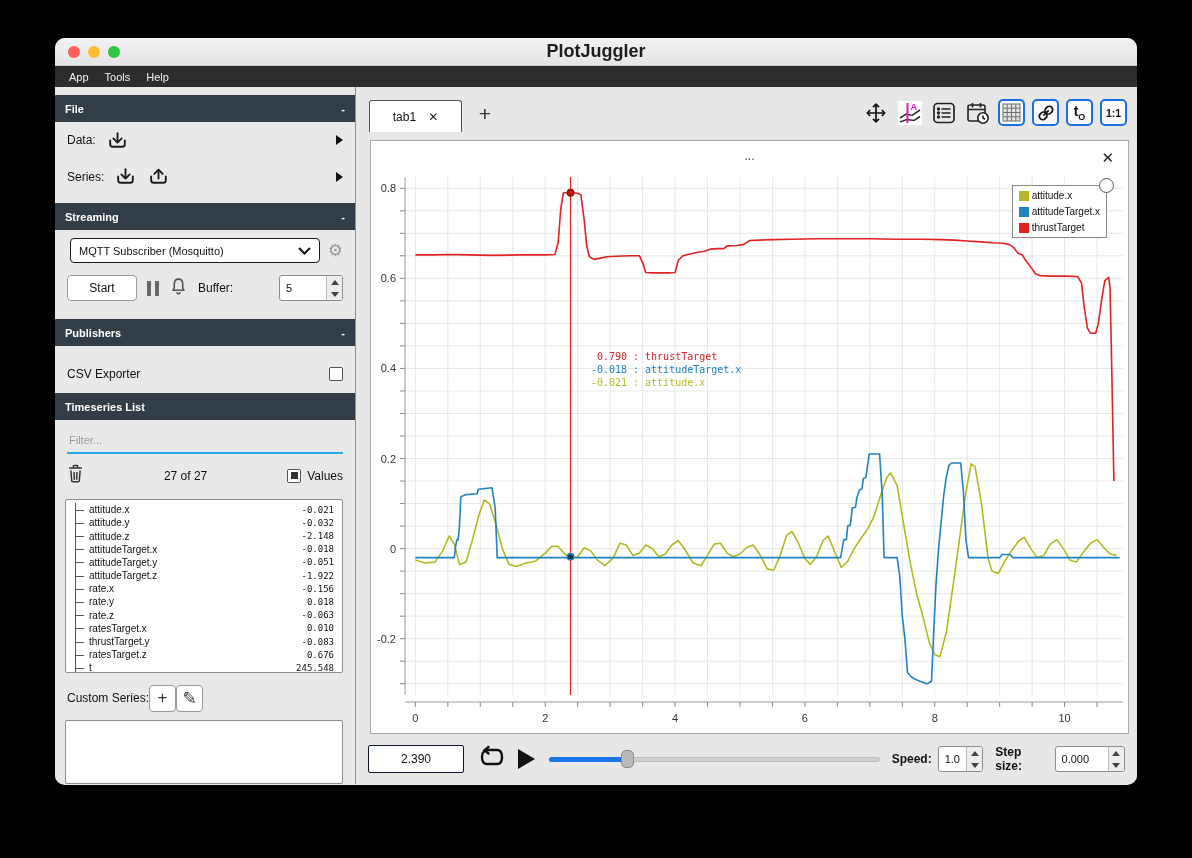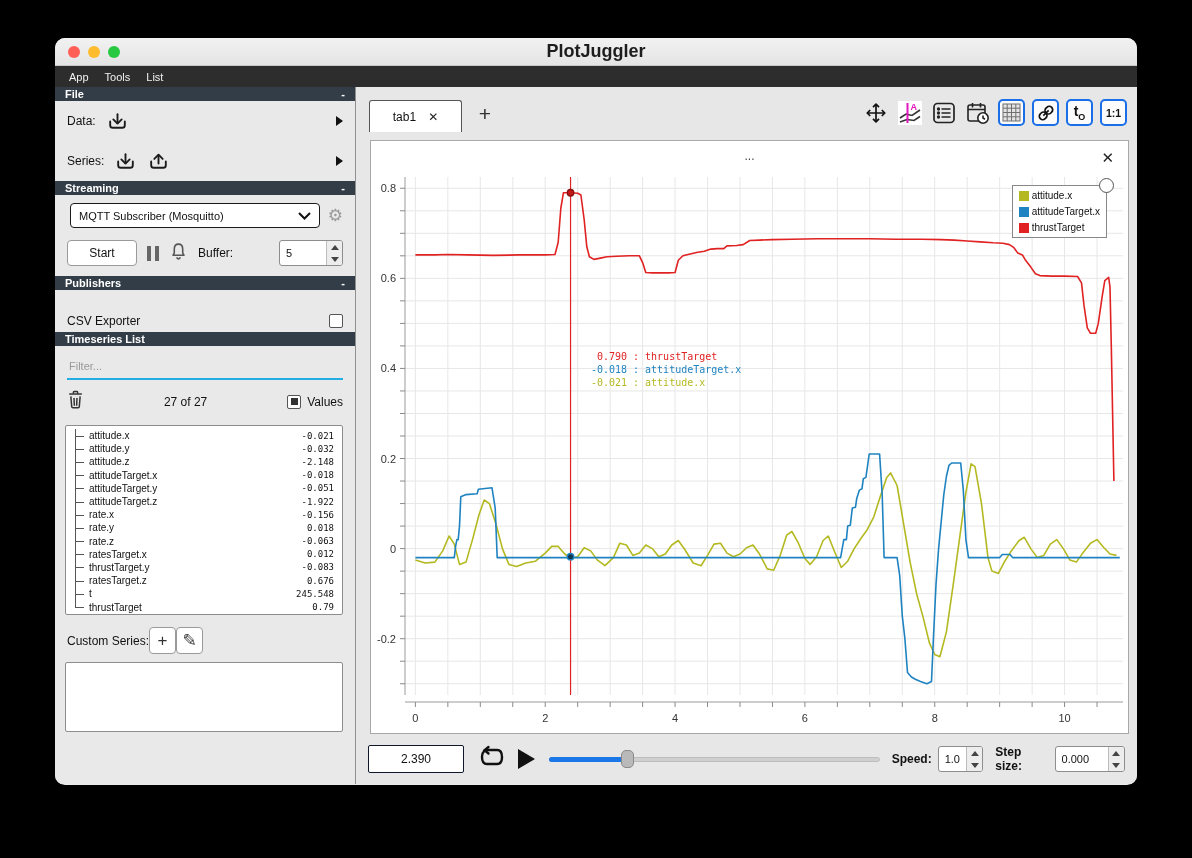--- a/index.html
+++ b/index.html
@@ -9,21 +9,21 @@
   .titlebar{height:28px;background:linear-gradient(#f2f2f2,#e4e4e4);border-bottom:1px solid #c8c8c8;position:relative;display:flex;align-items:center;}
   .lights{position:absolute;left:13px;display:flex;gap:8px;}
   .light{width:12px;height:12px;border-radius:50%;}
   .win-title{flex:1;text-align:center;font-size:18px;font-weight:bold;color:#1d1d1d;}
   
   .menubar{height:21px;background:#2d2d2d;display:flex;align-items:center;padding-left:6px;}
   .menu-item{color:#f0f0f0;font-size:11px;padding:2px 8px;}
   .content{display:flex;height:697px;}
   
   .sidebar{width:301px;min-width:301px;background:#e9e9e9;border-right:1px solid #8f8f8f;display:flex;flex-direction:column;overflow:hidden;}
-  .section-h{height:14px;background:#333d47;color:#fff;font-size:11px;font-weight:bold;display:flex;align-items:center;justify-content:space-between;padding:0 10px;flex:none;}
+  .section-h{height:27px;background:#333d47;color:#fff;font-size:11px;font-weight:bold;display:flex;align-items:center;justify-content:space-between;padding:0 10px;flex:none;margin-top:8px;}
   .section-h .dash{font-weight:bold;}
   .file-row{display:flex;align-items:center;padding:0 12px;height:40px;gap:10px;}
   .file-row .lbl{font-size:12px;color:#111;}
   .arrow-right{margin-left:auto;width:0;height:0;border-top:5px solid transparent;border-bottom:5px solid transparent;border-left:7px solid #111;}
   .icon-btn{display:inline-flex;align-items:center;justify-content:center;}
   .combo-row{display:flex;align-items:center;gap:8px;padding:8px 12px 4px 15px;}
   .combo{flex:1;height:25px;background:#fff;border:1.5px solid #1a1a1a;border-radius:4px;display:flex;align-items:center;padding:0 8px;font-size:11px;color:#111;}
   .combo .chev{margin-left:auto;}
   .stream-ctl{display:flex;align-items:center;gap:10px;padding:8px 12px 10px 12px;}
   .btn{background:#fff;border:1px solid #9a9a9a;border-radius:4px;font-size:12px;color:#111;display:flex;align-items:center;justify-content:center;}
@@ -106,21 +106,21 @@
       <span class="light" id="light-r" style="background: rgb(255, 95, 87);"></span>
       <span class="light" id="light-y" style="background: rgb(254, 188, 46);"></span>
       <span class="light" id="light-g" style="background: rgb(40, 200, 64);"></span>
     </div>
     <div class="win-title">PlotJuggler</div>
   </div>
 
   <div class="menubar" id="menubar">
       <span class="menu-item">App</span>
       <span class="menu-item">Tools</span>
-      <span class="menu-item">List</span>
+      <span class="menu-item">Help</span>
     </div>
 
   <div class="content">
 
     <div class="sidebar">
 
       <div class="section-h">
         <span>File</span>
         <span class="dash">-</span>
       </div>
@@ -270,21 +270,21 @@
             <span class="ts-val">0.018</span>
           </div>
           <div class="ts-row">
             <span class="branch"></span>
             <span class="ts-name">rate.z</span>
             <span class="ts-val">-0.063</span>
           </div>
           <div class="ts-row">
             <span class="branch"></span>
             <span class="ts-name">ratesTarget.x</span>
-            <span class="ts-val">0.012</span>
+            <span class="ts-val">0.010</span>
           </div>
           <div class="ts-row">
             <span class="branch"></span>
             <span class="ts-name">thrustTarget.y</span>
             <span class="ts-val">-0.083</span>
           </div>
           <div class="ts-row">
             <span class="branch"></span>
             <span class="ts-name">ratesTarget.z</span>
             <span class="ts-val">0.676</span>

